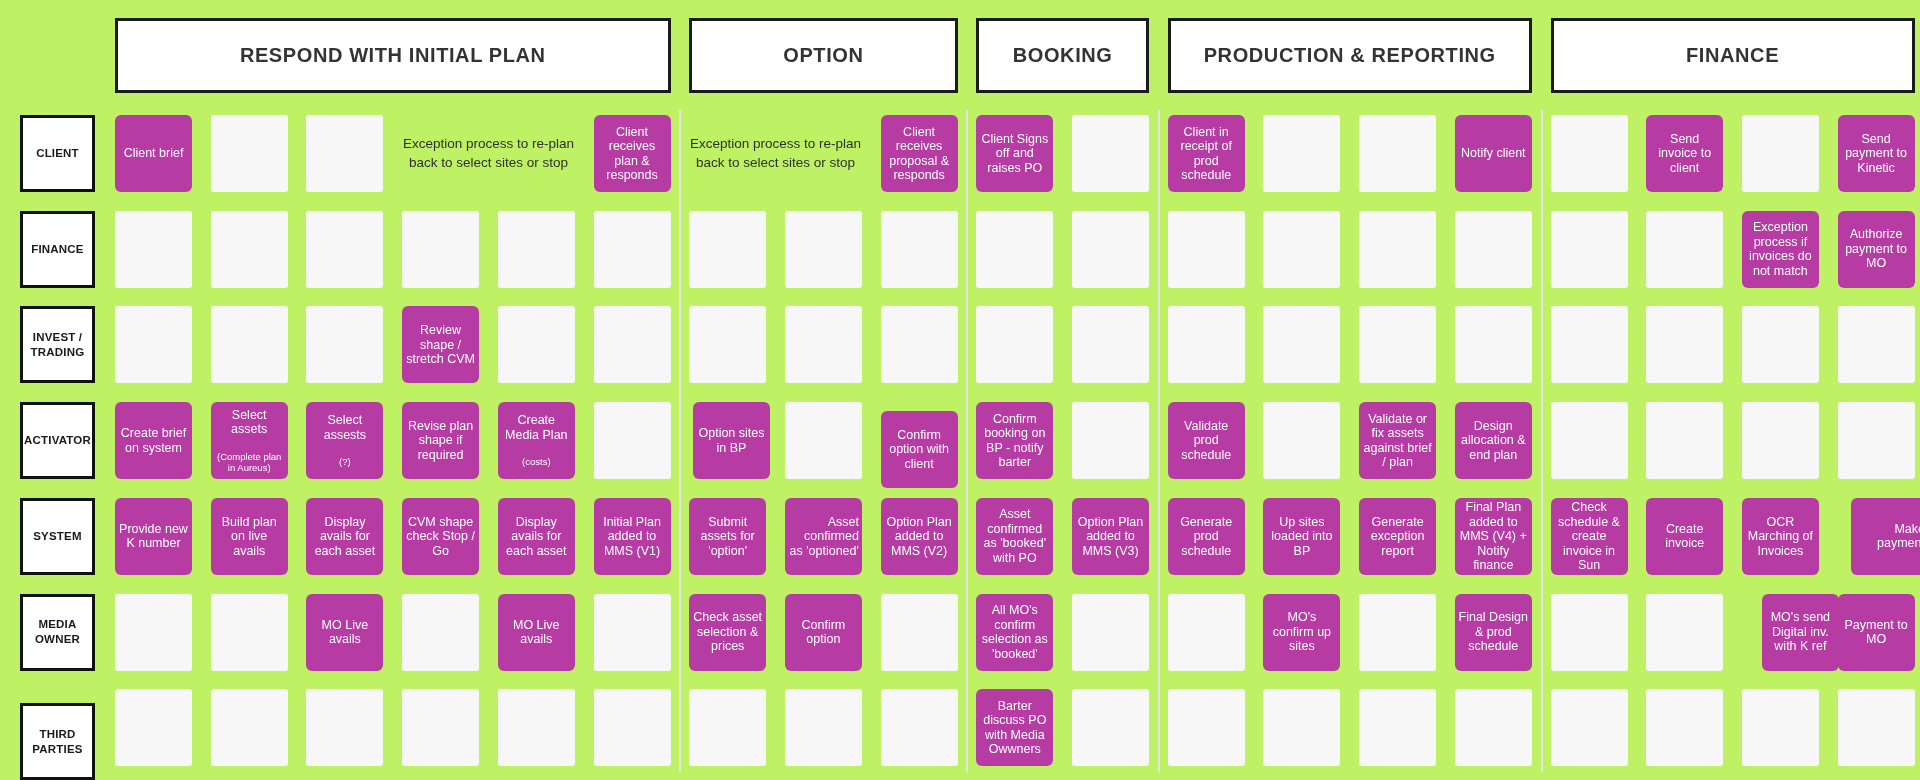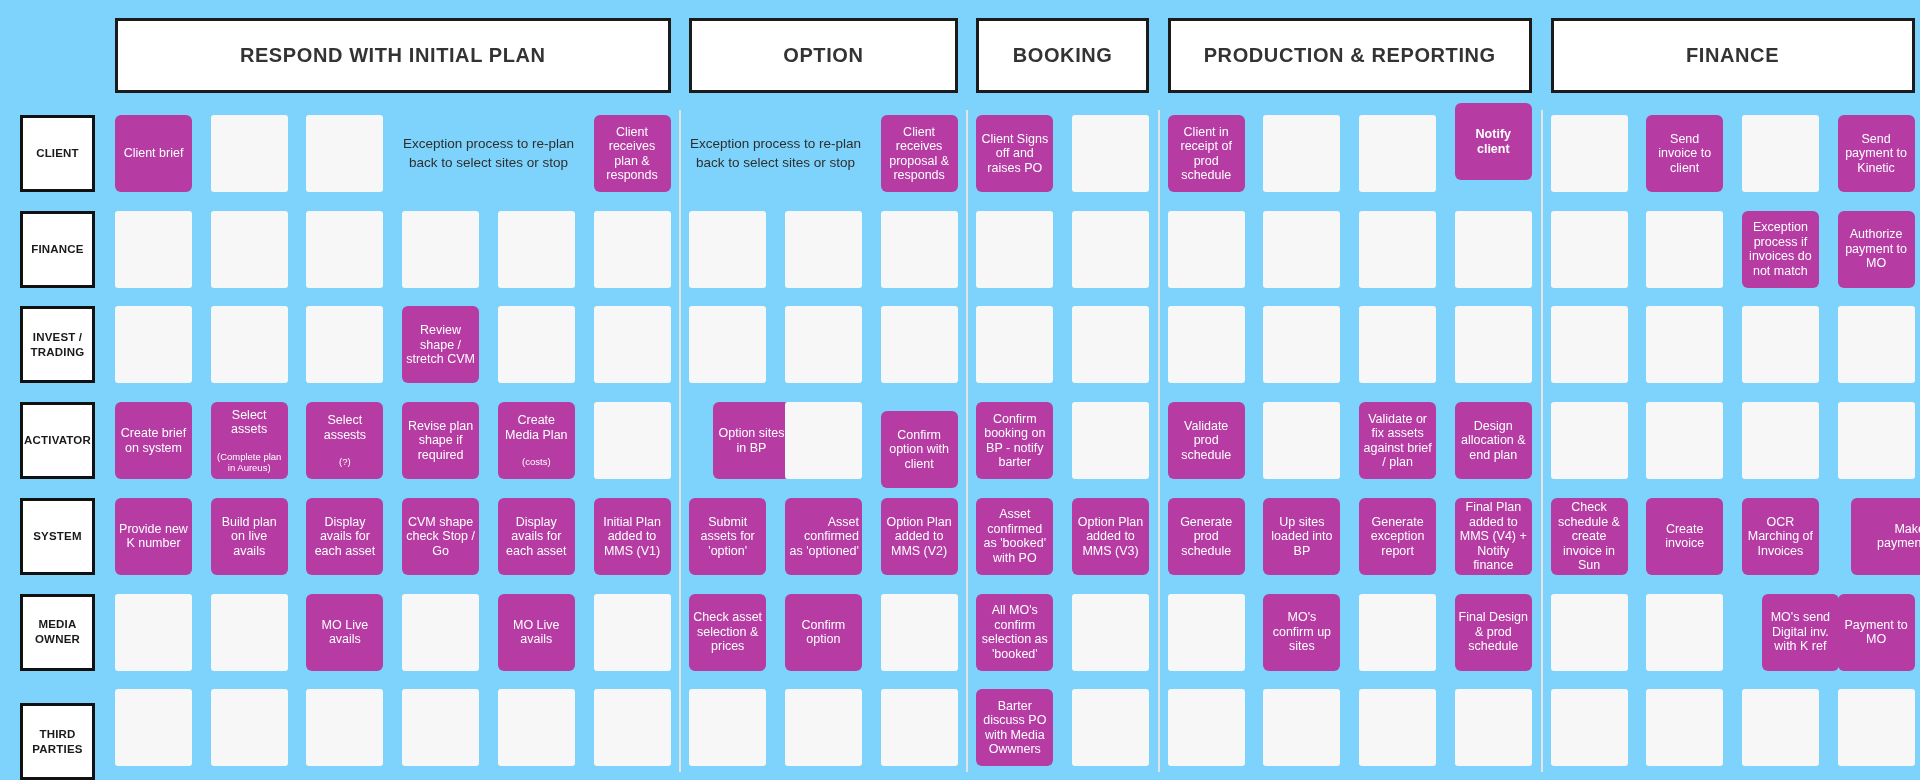--- a/index.html
+++ b/index.html
@@ -5,21 +5,21 @@
   html, body {
     margin: 0;
     padding: 0;
     background: #ffffff;
     font-family: "Liberation Sans", sans-serif;
   }
   .board {
     position: relative;
     width: 1920px;
     height: 780px;
-    background: #7dd3fc;
+    background: #bef264;
     overflow: hidden;
   }
   .phase-header {
     position: absolute;
     top: 18px;
     height: 75px;
     box-sizing: border-box;
     border: 3.5px solid #1b1b1b;
     background: #ffffff;
     display: flex;
@@ -149,21 +149,21 @@
     </div>
     <div class="cell card" style="left: 976.3px; top: 115px;">
       <span class="t">Client Signs off and raises PO</span>
     </div>
     <div class="cell cell-empty" style="left: 1072px; top: 115px;"></div>
     <div class="cell card" style="left: 1167.7px; top: 115px;">
       <span class="t">Client in receipt of prod schedule</span>
     </div>
     <div class="cell cell-empty" style="left: 1263.4px; top: 115px;"></div>
     <div class="cell cell-empty" style="left: 1359.1px; top: 115px;"></div>
-    <div class="cell card" style="left: 1454.8px; top: 103px; font-weight: bold;">
+    <div class="cell card" style="left: 1454.8px; top: 115px;">
       <span class="t">Notify client</span>
     </div>
     <div class="cell cell-empty" style="left: 1550.5px; top: 115px;"></div>
     <div class="cell card" style="left: 1646.2px; top: 115px;">
       <span class="t">Send invoice to client</span>
     </div>
     <div class="cell cell-empty" style="left: 1741.9px; top: 115px;"></div>
     <div class="cell card" style="left: 1837.6px; top: 115px;">
       <span class="t">Send payment to Kinetic</span>
     </div>
@@ -232,21 +232,21 @@
       <span class="sub">(?)</span>
     </div>
     <div class="cell card" style="left: 402.1px; top: 402.1px;">
       <span class="t">Revise plan shape if required</span>
     </div>
     <div class="cell card" style="left: 497.8px; top: 402.1px;">
       <span class="t">Create Media Plan</span>
       <span class="sub">(costs)</span>
     </div>
     <div class="cell cell-empty" style="left: 593.5px; top: 402.1px;"></div>
-    <div class="cell card" style="left: 713px; top: 402.1px; justify-content: center;">
+    <div class="cell card" style="left: 693px; top: 402.1px; justify-content: center;">
       <span class="t">Option sites in BP</span>
     </div>
     <div class="cell cell-empty" style="left: 784.9px; top: 402.1px;"></div>
     <div class="cell card" style="left: 880.6px; top: 411px;">
       <span class="t">Confirm option with client</span>
     </div>
     <div class="cell card" style="left: 976.3px; top: 402.1px;">
       <span class="t">Confirm booking on BP - notify barter</span>
     </div>
     <div class="cell cell-empty" style="left: 1072px; top: 402.1px;"></div>

